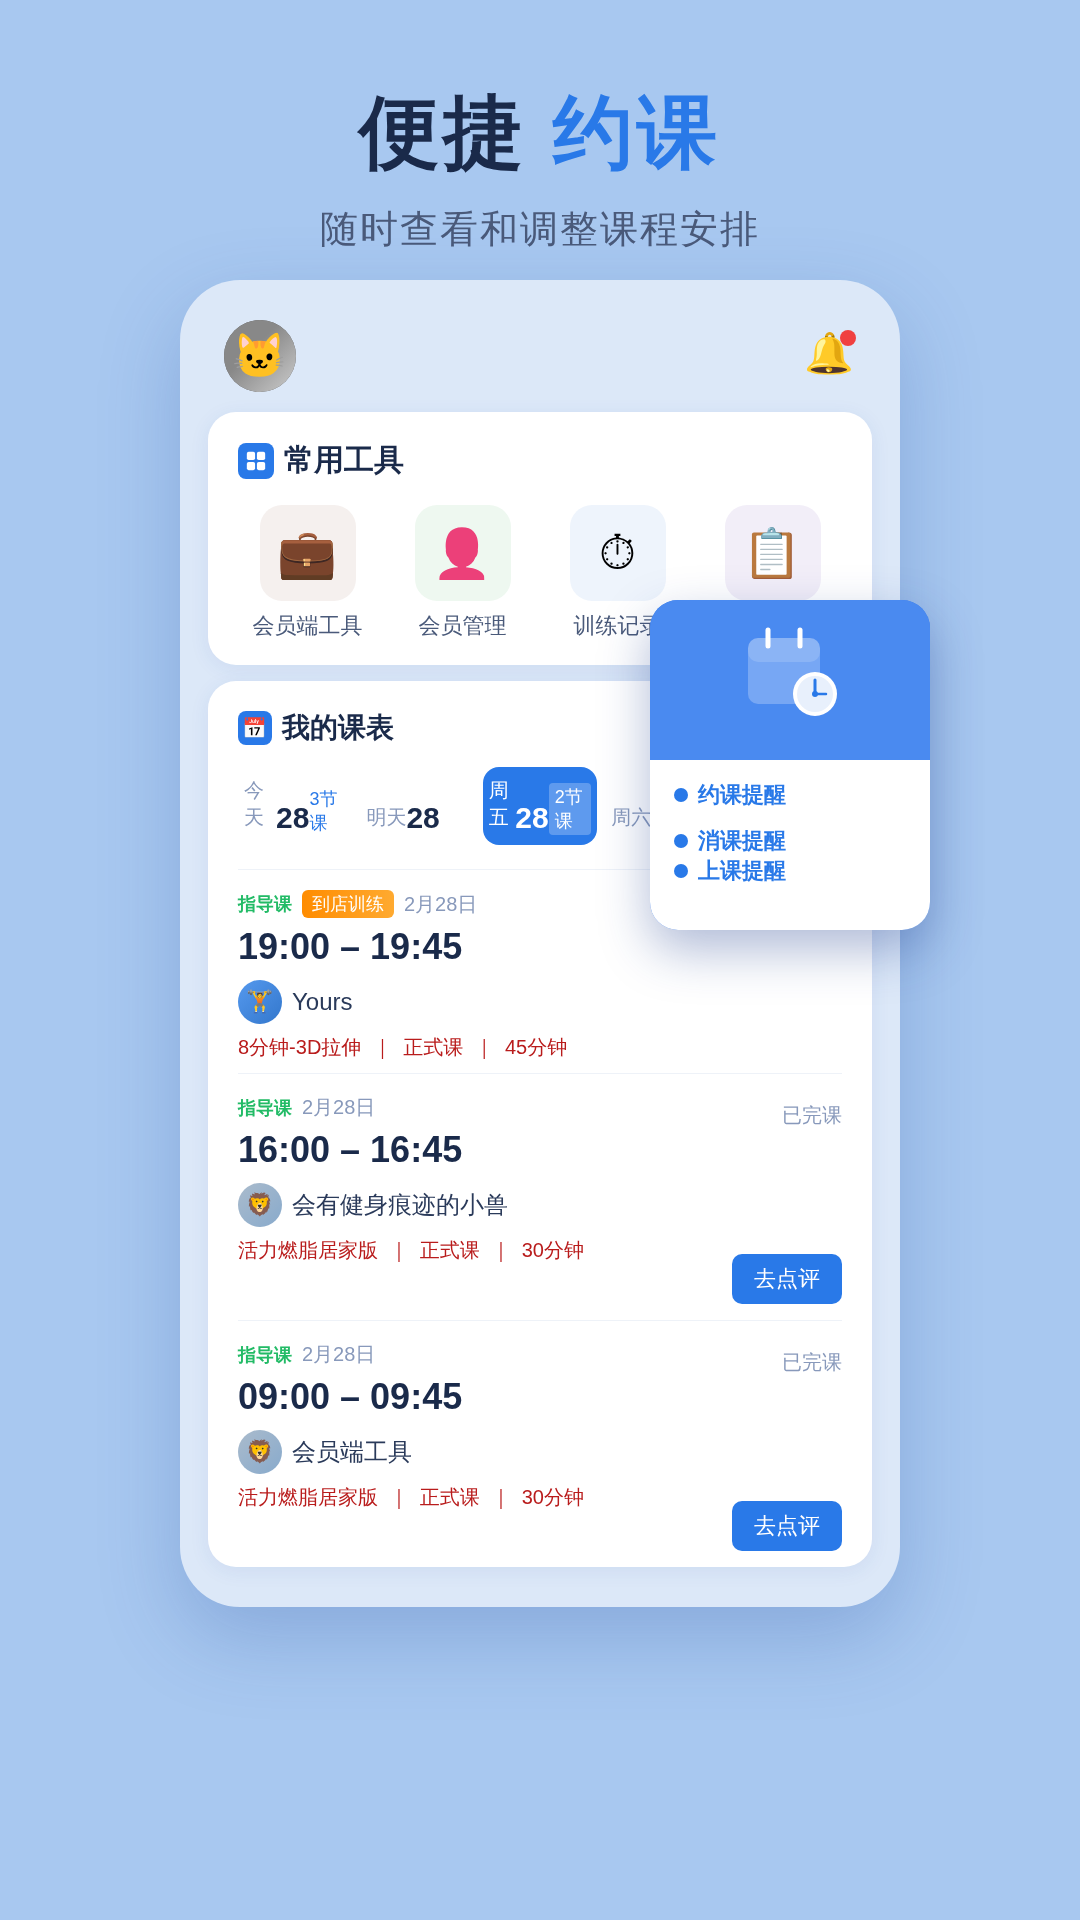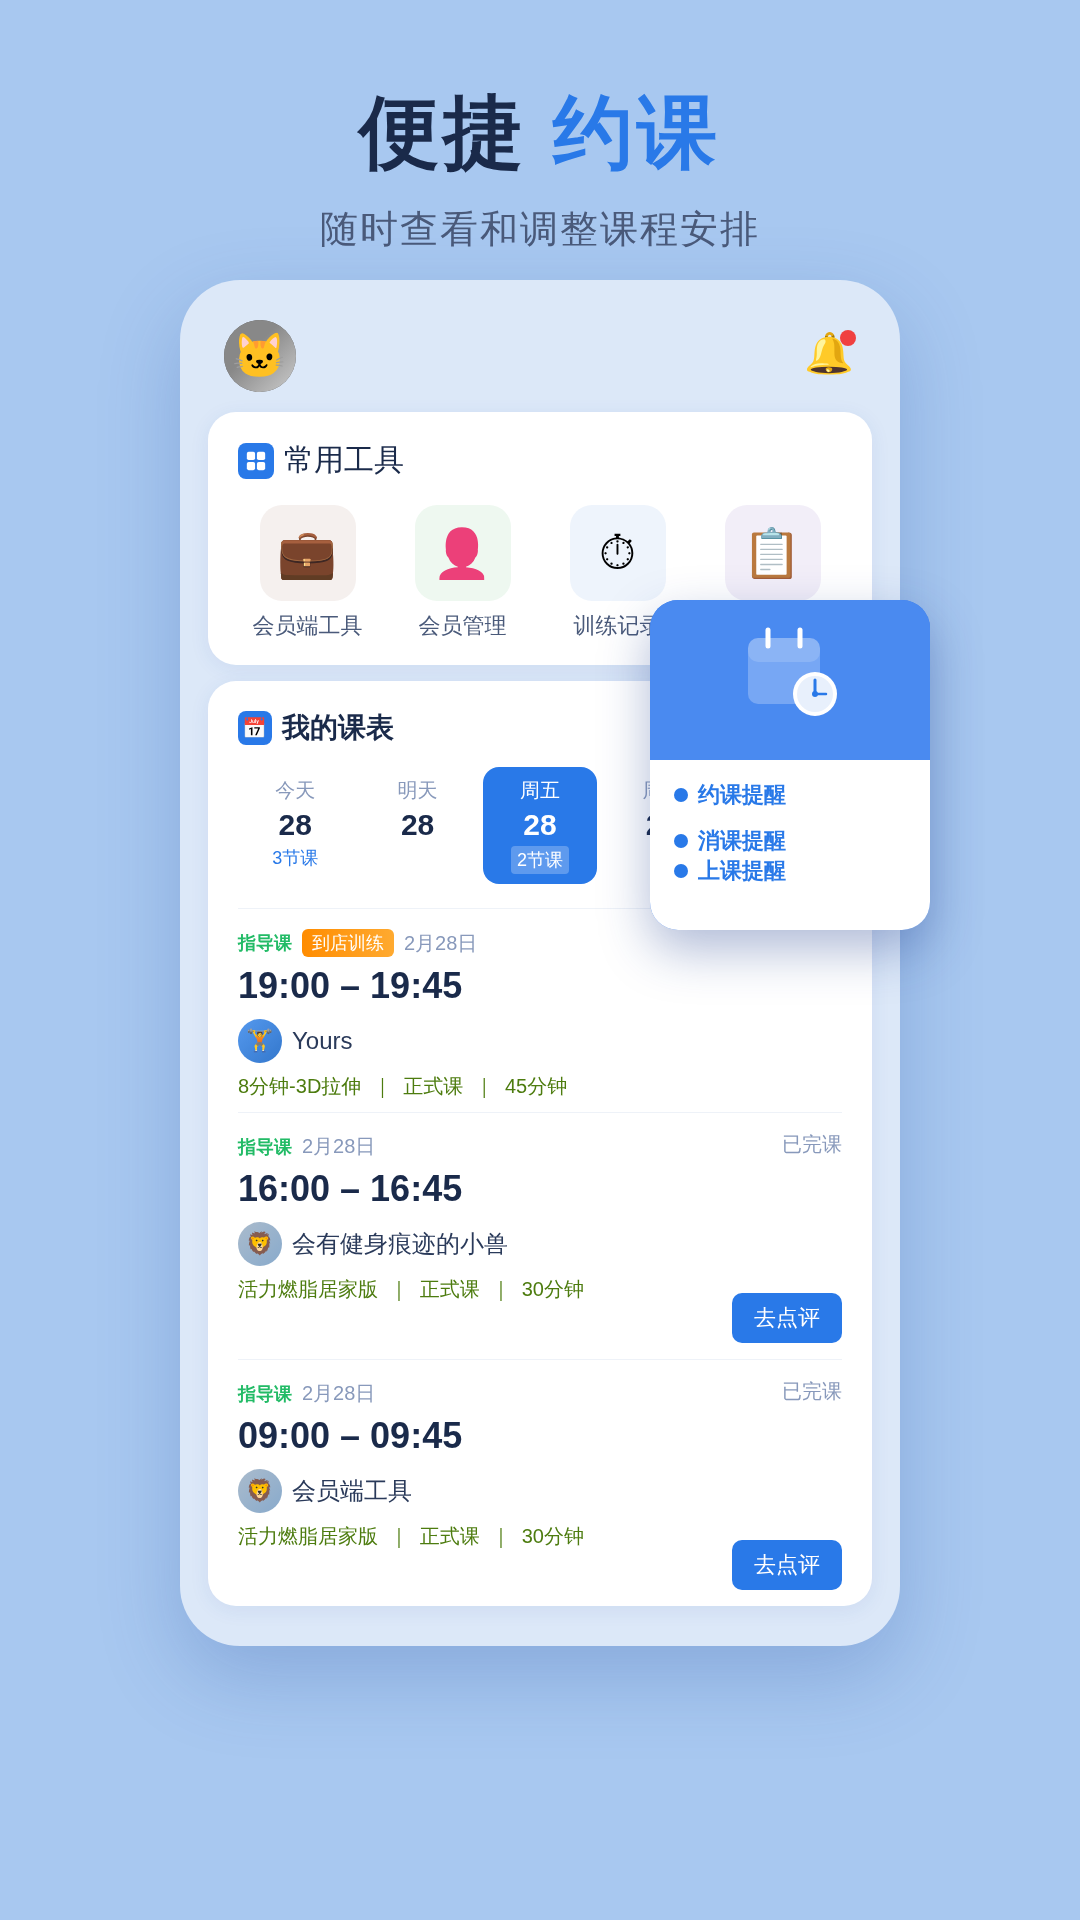--- a/index.html
+++ b/index.html
@@ -102,21 +102,21 @@
       margin-bottom: 16px;
       box-shadow: 0 4px 20px rgba(40,80,160,0.08);
     }
 
     
     .section-title {
       display: flex;
       align-items: center;
       gap: 10px;
       font-size: 30px;
-      font-weight: 400;
+      font-weight: 700;
       color: #1a2a4a;
       margin-bottom: 24px;
     }
     .section-icon {
       width: 36px;
       height: 36px;
       background: #2979e8;
       border-radius: 8px;
       display: inline-flex;
       align-items: center;
@@ -182,22 +182,21 @@
 
     .days-row {
       display: flex;
       gap: 8px;
       margin-bottom: 24px;
       overflow: hidden;
     }
     .day-item {
       flex: 1;
       display: flex;
-      flex-direction: column;
-      align-items: center;
+      align-items: flex-end;
       padding: 10px 6px;
       border-radius: 16px;
       cursor: pointer;
     }
     .day-item.active {
       background: #2979e8;
     }
     .day-name {
       font-size: 20px;
       color: #8899bb;
@@ -249,21 +248,21 @@
       padding: 2px 10px;
       font-weight: 500;
     }
     .lesson-date {
       font-size: 20px;
       color: #8899bb;
     }
     .lesson-completed {
       position: absolute;
       right: 0;
-      top: 18px;
+      top: 28px;
       font-size: 20px;
       color: #8899bb;
     }
     .lesson-time {
       font-size: 36px;
       font-weight: 700;
       color: #1a2a4a;
       margin-bottom: 12px;
     }
     .trainer-row {
@@ -283,21 +282,21 @@
       font-size: 20px;
       color: white;
     }
     .trainer-name {
       font-size: 24px;
       color: #2a3a5a;
       font-weight: 500;
     }
     .lesson-detail {
       font-size: 20px;
-      color: #4d7c0f;
+      color: #b91c1c;
     }
     .review-btn {
       position: absolute;
       right: 0;
       bottom: 16px;
       background: #2979e8;
       color: white;
       border: none;
       border-radius: 10px;
       padding: 10px 22px;

